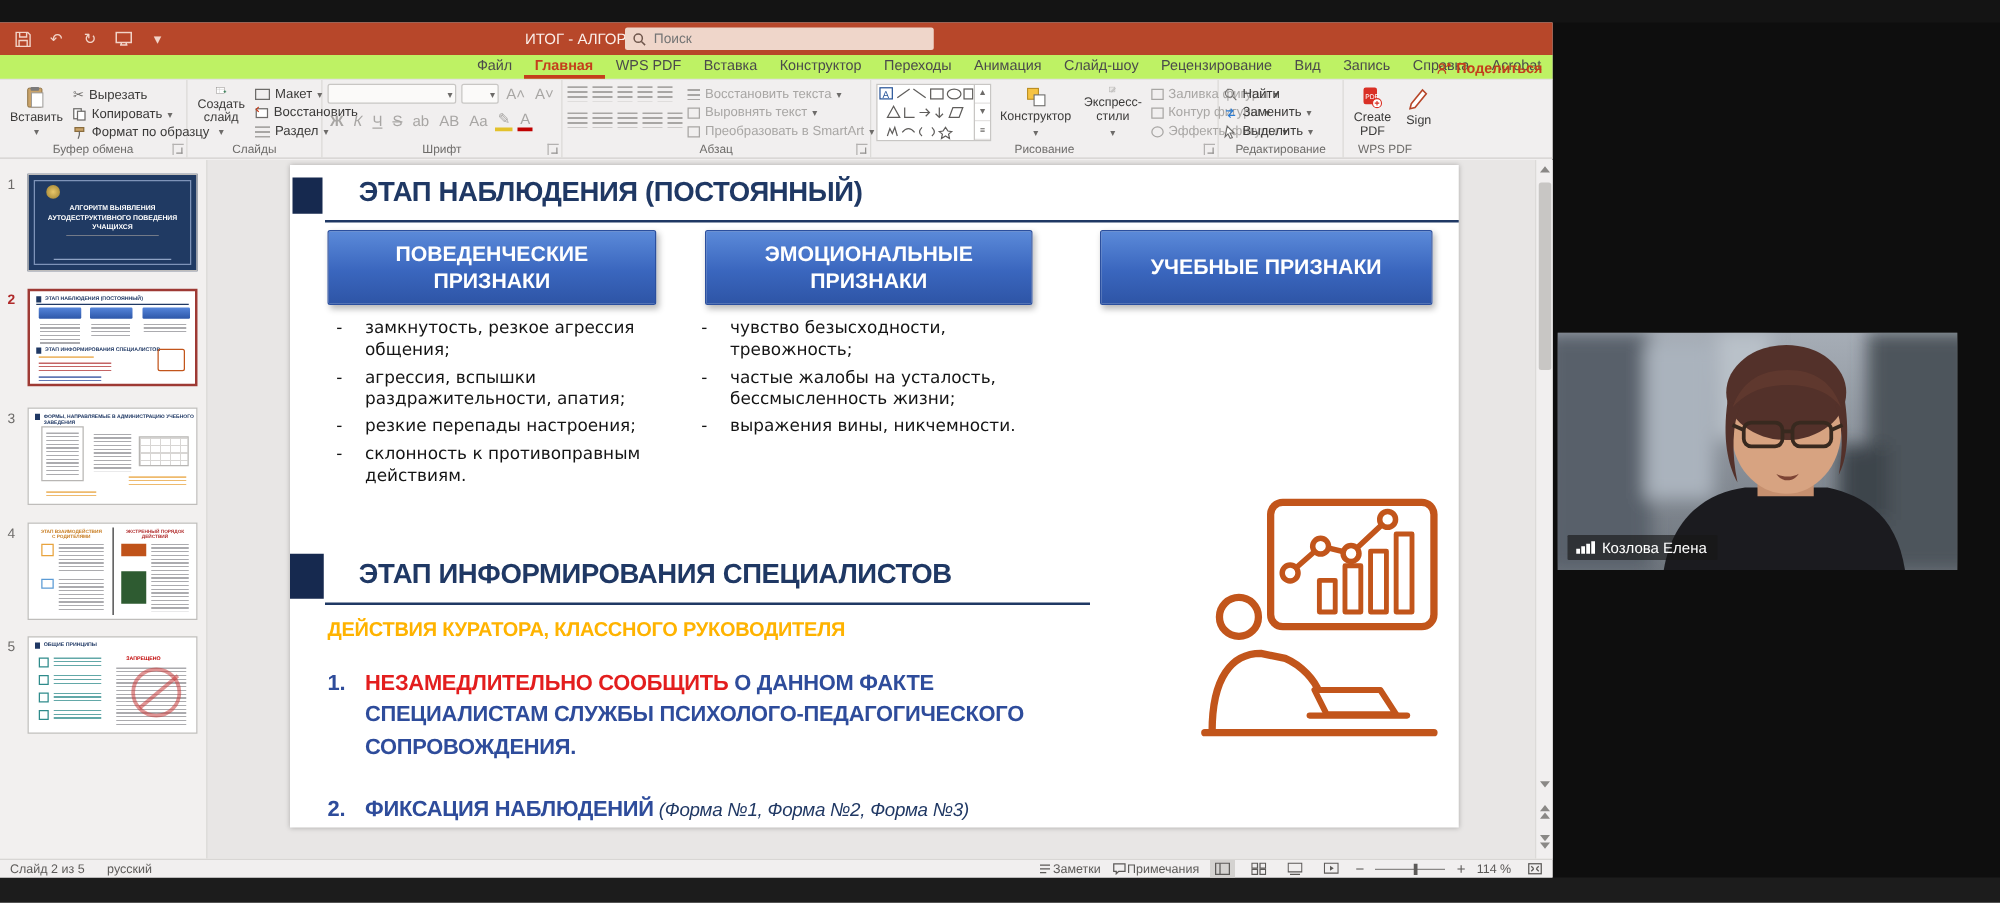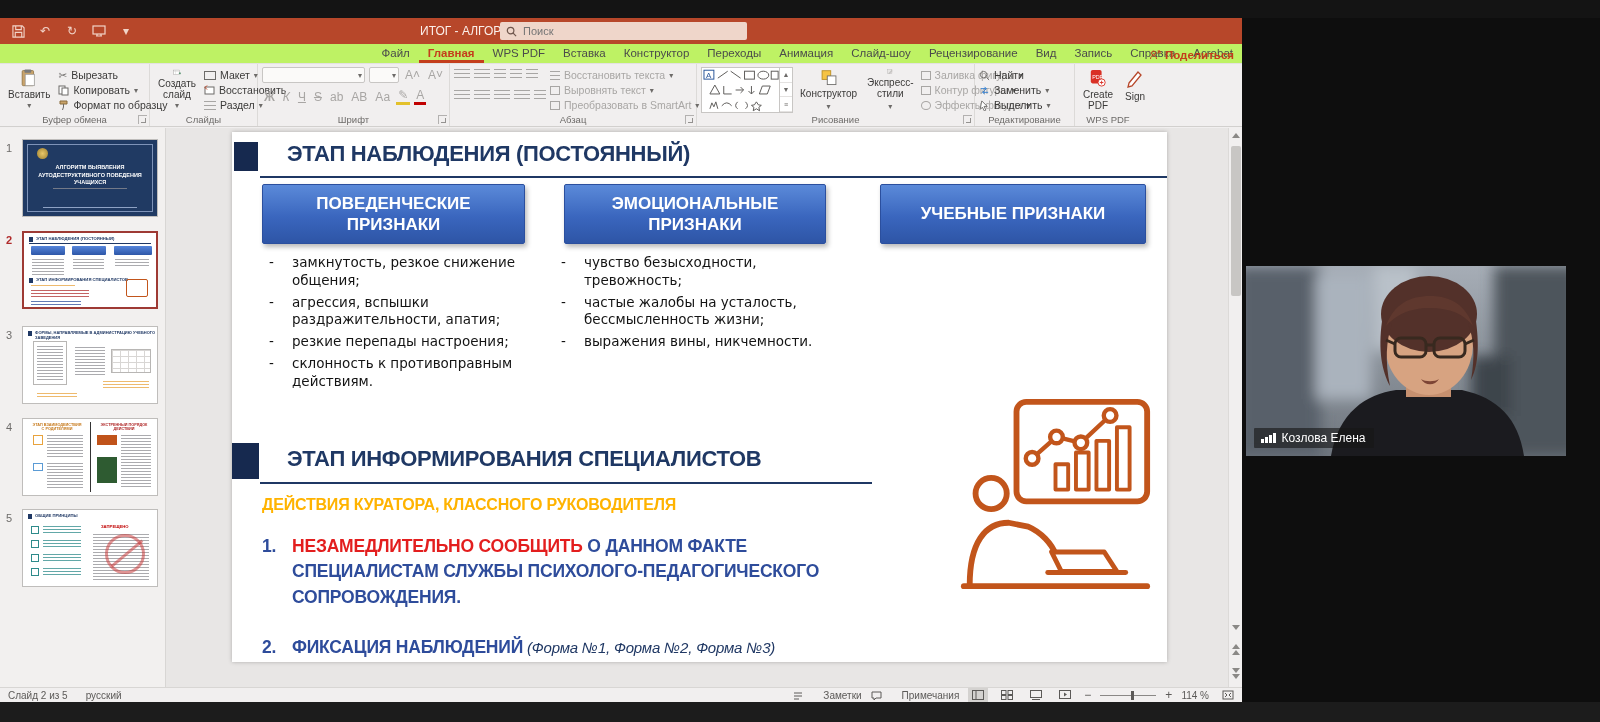--- a/index.html
+++ b/index.html
@@ -89,21 +89,21 @@
   .vs-btn { position:absolute; left:0; width:14px; height:15px; display:flex; align-items:center; justify-content:center; }
   .tri-up { width:0; height:0; border-left:4px solid transparent; border-right:4px solid transparent; border-bottom:5px solid #8a8886; }
   .tri-dn { width:0; height:0; border-left:4px solid transparent; border-right:4px solid transparent; border-top:5px solid #8a8886; }
   .dbl { display:flex; flex-direction:column; gap:1px; align-items:center; }
   .vs-thumb { position:absolute; left:2px; top:18px; width:10px; height:150px; background:#C8C6C4; border-radius:2px; }
 
   
   .statusbar { position:absolute; left:0; top:669px; width:1242px; height:15px; background:#F1EFEF; border-top:1px solid #D8D6D4; display:flex; align-items:center; font-size:10px; color:#5c5a58; }
   .sb-left { display:flex; gap:18px; padding-left:8px; }
   .sb-right { margin-left:auto; display:flex; align-items:center; gap:9px; padding-right:4px; }
-  .sb-item { display:flex; align-items:flex-end; gap:20px; }
+  .sb-item { display:flex; align-items:center; gap:1px; }
   .viewbtn { width:20px; height:14px; display:flex; align-items:center; justify-content:center; }
   .viewbtn.sel { background:#D4D2D0; }
   .zoomtrack { width:56px; height:1px; background:#8a8886; position:relative; }
   .zoomhandle { position:absolute; left:55%; top:-4px; width:3px; height:9px; background:#5c5a58; }
 
   
   .video-tile { position:absolute; left:1246px; top:266px; width:320px; height:190px; background:#333; overflow:hidden; }
   .nametag { position:absolute; left:8px; bottom:8px; background:rgba(22,22,22,.62); color:#fff; font-size:12px; padding:3px 9px 3px 7px; display:flex; align-items:center; gap:6px; border-radius:1px; }
   .sigbars { display:flex; align-items:flex-end; gap:1.5px; }
   .sigbars span { width:2.5px; background:#fff; display:block; }
@@ -501,21 +501,21 @@
 
           <span class="sq-navy" style="left:2px; top:10px; width:24px; height:29px"></span>
           <span class="h-title" style="left:55px; top:9px">ЭТАП НАБЛЮДЕНИЯ (ПОСТОЯННЫЙ)</span>
           <span class="h-rule" style="left:28px; top:44px; right:0"></span>
 
           <div class="bluebox" style="left:30px; top:52px; width:263px">ПОВЕДЕНЧЕСКИЕ ПРИЗНАКИ</div>
           <div class="bluebox" style="left:332px; top:52px; width:262px">ЭМОЦИОНАЛЬНЫЕ ПРИЗНАКИ</div>
           <div class="bluebox" style="left:648px; top:52px; width:266px">УЧЕБНЫЕ ПРИЗНАКИ</div>
 
           <ul class="blist" style="left:30px; top:122px; width:262px">
-              <li>замкнутость, резкое снижение общения;</li>
+              <li>замкнутость, резкое агрессия общения;</li>
               <li>агрессия, вспышки раздражительности, апатия;</li>
               <li>резкие перепады настроения;</li>
               <li>склонность к противоправным действиям.</li>
             </ul>
           <ul class="blist" style="left:322px; top:122px; width:262px">
               <li>чувство безысходности, тревожность;</li>
               <li>частые жалобы на усталость, бессмысленность жизни;</li>
               <li>выражения вины, никчемности.</li>
             </ul>
 

